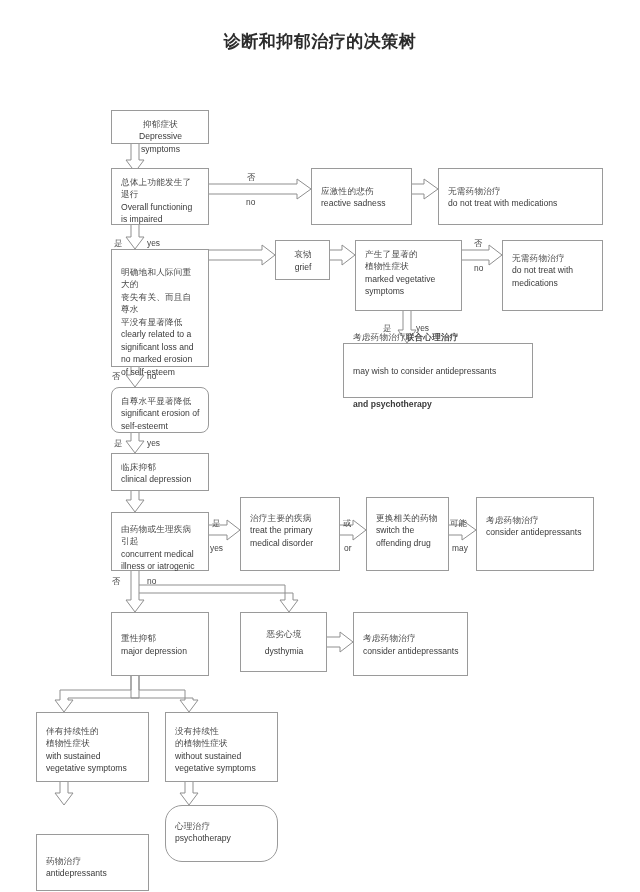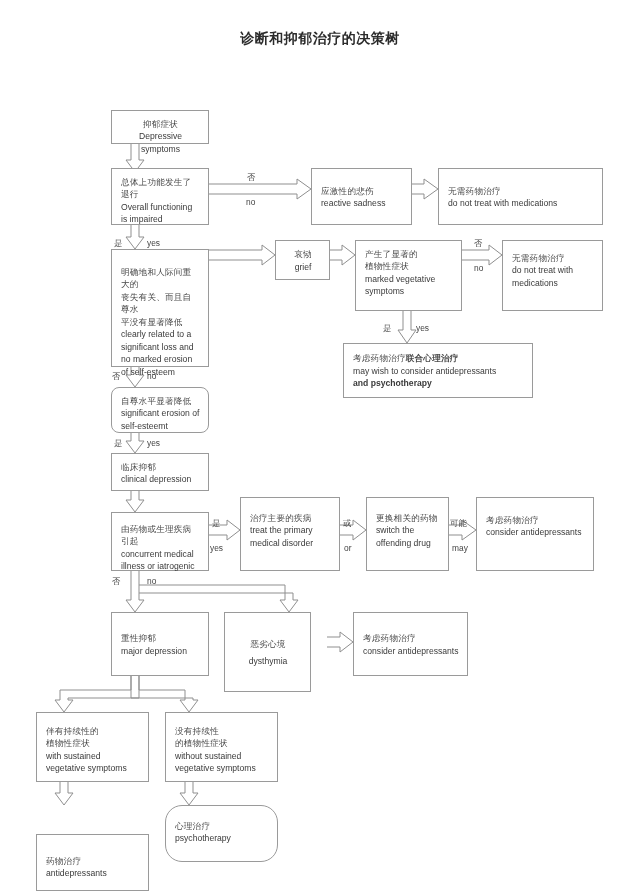--- a/index.html
+++ b/index.html
@@ -27,21 +27,21 @@
     width: 640px; height: 892px;
     pointer-events: none;
   }
 
   
   .title-cn {
     position: absolute;
     left: 0; top: 30px;
     width: 640px;
     text-align: center;
-    font-size: 14px;
+    font-size: 17px;
     font-weight: bold;
     color: #2b2b2b;
     letter-spacing: 0.5px;
   }
   .title-en {
     position: absolute;
     left: 0; top: 55px;
     width: 640px;
     text-align: center;
     font-size: 10.5px;
@@ -183,21 +183,21 @@
     <span class="en">marked vegetative</span>
     <span class="en">symptoms</span>
   </div>
 
   <div class="node" style="left:502px; top:240px; width:101px; height:71px; padding-top:11px;">
     <span class="cn">无需药物治疗</span>
     <span class="en">do not treat with</span>
     <span class="en">medications</span>
   </div>
 
-  <div class="node vcenter" style="left:343px; top:343px; width:190px; height:55px;">
+  <div class="node vcenter" style="left:343px; top:343px; width:190px; height:55px;gap:21px;">
     <span class="cn"><span>考虑药物治疗</span><span class="bold">联合心理治疗</span></span>
     <span class="en">may wish to consider antidepressants</span>
     <span class="en bold">and psychotherapy</span>
   </div>
 
   <div class="node" style="left:111px; top:387px; width:98px; height:46px;border-radius:8px;">
     <span class="cn">自尊水平显著降低</span>
     <span class="en">significant erosion of</span>
     <span class="en">self-esteemt</span>
   </div>
@@ -228,21 +228,21 @@
   <div class="node" style="left:476px; top:497px; width:118px; height:74px; padding-top:16px;">
     <span class="cn">考虑药物治疗</span>
     <span class="en">consider antidepressants</span>
   </div>
 
   <div class="node vcenter" style="left:111px; top:612px; width:98px; height:64px;">
     <span class="cn">重性抑郁</span>
     <span class="en">major depression</span>
   </div>
 
-  <div class="node center vcenter" style="left:224px; top:612px; width:87px; height:80px;justify-content:center;">
+  <div class="node center vcenter" style="left:240px; top:612px; width:87px; height:60px;justify-content:center;">
     <span class="cn">恶劣心境</span>
     <span class="en" style="margin-top:4px;">dysthymia</span>
   </div>
 
   <div class="node vcenter" style="left:353px; top:612px; width:115px; height:64px;">
     <span class="cn">考虑药物治疗</span>
     <span class="en">consider antidepressants</span>
   </div>
 
   <div class="node" style="left:36px; top:712px; width:113px; height:70px; padding-top:12px;">

